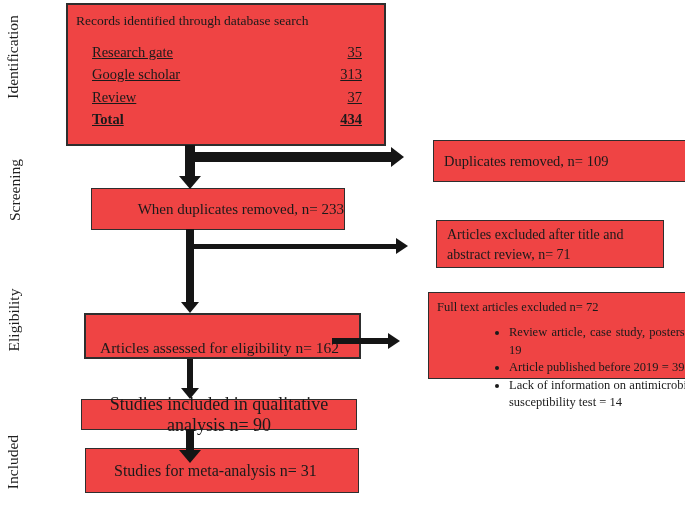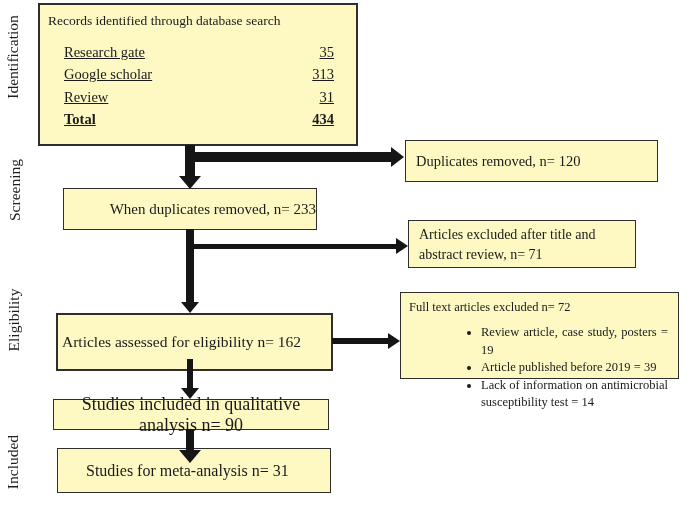--- a/index.html
+++ b/index.html
@@ -6,23 +6,24 @@
   #figure{
     position:relative;
     width:685px;height:510px;
     background:#ffffff;
     font-family:"Liberation Serif", serif;
     color:#1a1a1a;
     overflow:hidden;
   }
   .box{
     position:absolute;
-    background:#fef9c3;
+    background:#ef4444;
     border:1.5px solid #2e2e2e;
     box-sizing:border-box;
+    margin-left:28px;
   }
   .side-label{
     position:absolute;
     transform:rotate(-90deg);
     transform-origin:center center;
     font-size:15.5px;
     text-align:center;
     white-space:nowrap;
     color:#1f1f1f;
   }
@@ -30,21 +31,21 @@
   .records{left:38px;top:3px;width:320px;height:143px;border-width:2px;}
   .records .title{font-size:13.5px;padding:8px 8px 0 8px;}
   .records .rows{margin-top:12px;padding:0 22px 0 24px;font-size:14.5px;text-decoration:underline;}
   .records .row{display:flex;justify-content:space-between;line-height:22.4px;}
   .records .row.bold{font-weight:bold;}
   
   .vcenter{display:flex;align-items:center;}
   .duplicates{left:405px;top:140px;width:253px;height:42px;font-size:14.5px;padding-left:10px;}
   .screened{left:63px;top:188px;width:254px;height:42px;font-size:15px;padding-left:14px;justify-content:flex-end;}
   .titleabs{left:408px;top:220px;width:228px;height:48px;font-size:14px;padding:4px 10px;box-sizing:border-box;line-height:1.45;}
-  .assessed{left:56px;top:313px;width:277px;height:58px;border-width:2px;font-size:15.5px;padding-left:4px;}
+  .assessed{left:56px;top:313px;width:277px;height:46px;border-width:2px;font-size:15.5px;padding-left:14px;align-items:flex-end;}
   .fulltext{left:400px;top:292px;width:279px;height:87px;font-size:12.5px;}
   .fulltext .title{padding:7px 8px 0 8px;}
   .fulltext ul{margin:9px 6px 0 0;padding-left:80px;}
   .fulltext li{text-align:justify;line-height:1.4;padding-right:4px;}
   .qualitative{left:53px;top:399px;width:276px;height:31px;font-size:18px;padding-left:0;text-align:center;}
   .meta{left:57px;top:448px;width:274px;height:45px;font-size:16px;padding-left:28px;}
   
   .bar{position:absolute;background:#151515;}
   .tri{position:absolute;width:0;height:0;}
   .tri-down{border-left:11px solid transparent;border-right:11px solid transparent;border-top:13px solid #151515;}
@@ -68,31 +69,31 @@
       <div class="row">
         <span>Research gate</span>
         <span>35</span>
       </div>
       <div class="row">
         <span>Google scholar</span>
         <span>313</span>
       </div>
       <div class="row">
         <span>Review</span>
-        <span>31</span>
+        <span>37</span>
       </div>
       <div class="row bold">
         <span>Total</span>
         <span>434</span>
       </div>
     </div>
   </div>
 
   <div class="box vcenter duplicates">
-    <span>Duplicates removed, n= 120</span>
+    <span>Duplicates removed, n= 109</span>
   </div>
 
   <div class="box vcenter screened">
     <span>When duplicates removed, n= 233</span>
   </div>
 
   <div class="box titleabs">
     <div>Articles excluded after title and</div>
     <div>abstract review, n= 71</div>
   </div>

